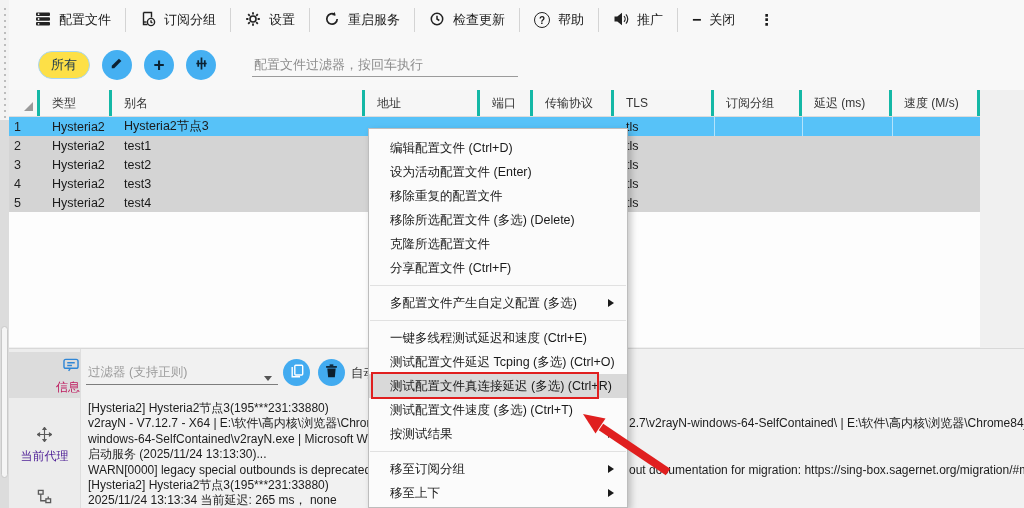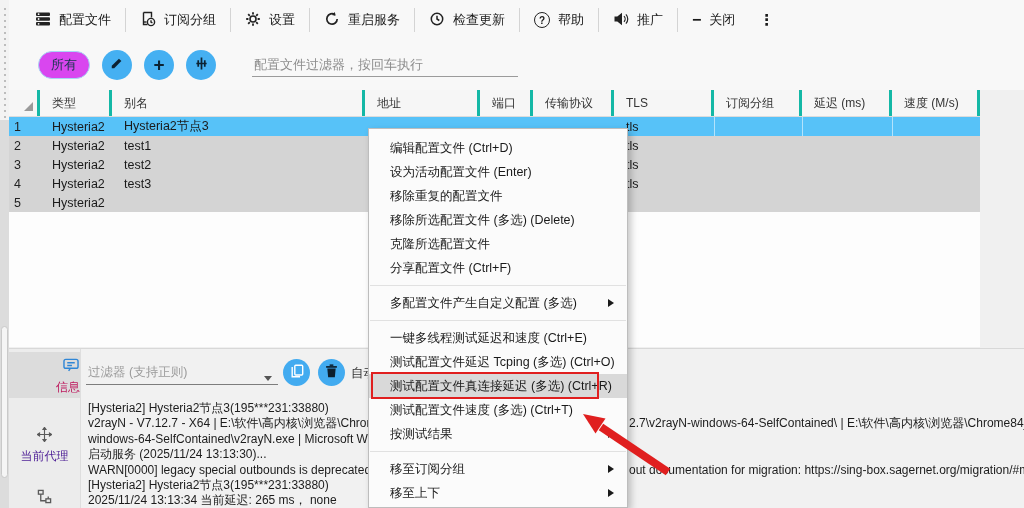--- a/index.html
+++ b/index.html
@@ -21,21 +21,21 @@
   .tb-item{display:flex;align-items:center;gap:8px;font-size:13px;padding:0 14px;height:40px;cursor:default;white-space:nowrap;}
   .tb-sep{width:1px;height:24px;background:#d4d4d4;}
   .tb-more{font-size:15px;font-weight:bold;padding:0 10px;letter-spacing:0;}
   .qmark{display:inline-flex;width:14px;height:14px;border:1.4px solid #222;border-radius:50%;
        align-items:center;justify-content:center;font-size:10px;font-weight:bold;}
   .dash{font-size:16px;font-weight:bold;}
 
   
   .filter-row{position:absolute;left:9px;top:40px;width:1015px;height:50px;background:#f8f8f8;
        display:flex;align-items:center;}
-  .pill{margin-left:29px;height:26px;padding:0 12px;border-radius:14px;background:#d946ef;
+  .pill{margin-left:29px;height:26px;padding:0 12px;border-radius:14px;background:#fde047;
        border:1px solid #a8d6f4;color:#16354d;font-size:13px;display:flex;align-items:center;}
   .circle-btn{width:30px;height:30px;border-radius:50%;background:#45b0f2;margin-left:12px;
        display:flex;align-items:center;justify-content:center;flex:none;}
   .circle-btn .plus{color:#0c2233;font-size:19px;font-weight:bold;line-height:1;margin-top:-2px;}
   .filter-input{margin-left:36px;width:262px;border:none;outline:none;background:transparent;
        border-bottom:1px solid #9b9b9b;font-size:13px;color:#333;padding:4px 2px;
        font-family:"Liberation Sans","DejaVu Sans",sans-serif;}
   .filter-input::placeholder{color:#8d8d8d;}
 
   
@@ -260,20 +260,21 @@
           <div class="tcell c4"></div>
           <div class="tcell c5"></div>
           <div class="tcell c6">tls</div>
           <div class="tcell c7"></div>
           <div class="tcell c8"></div>
           <div class="tcell c9"></div>
         </div>
         <div class="trow multi">
           <div class="tcell c0">5</div>
           <div class="tcell c1">Hysteria2</div>
+          <div class="tcell c2">test4</div>
           <div class="tcell c3"></div>
           <div class="tcell c4"></div>
           <div class="tcell c5"></div>
           <div class="tcell c6">tls</div>
           <div class="tcell c7"></div>
           <div class="tcell c8"></div>
           <div class="tcell c9"></div>
         </div>
       </div>
   </div>

